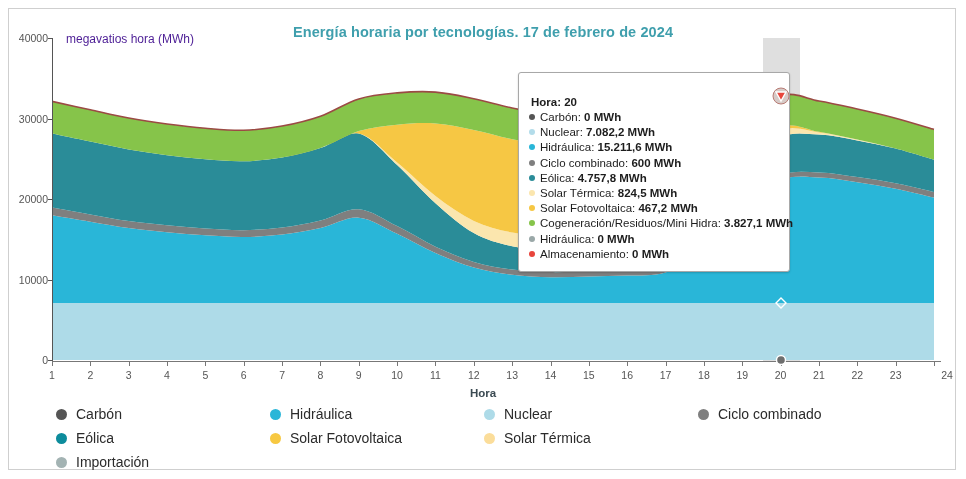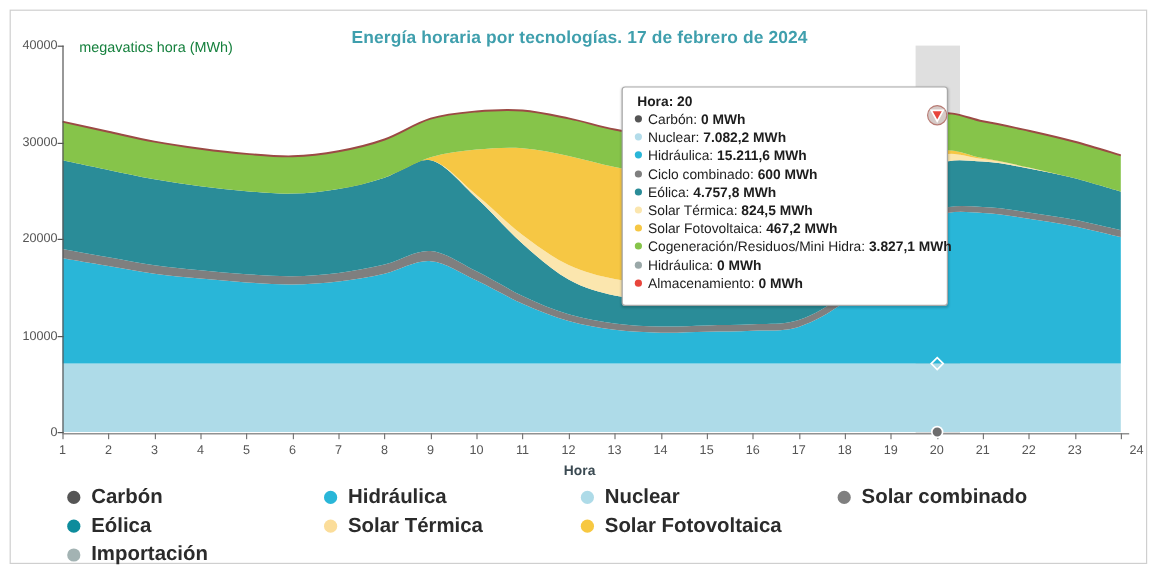--- a/index.html
+++ b/index.html
@@ -1,48 +1,48 @@
 <!DOCTYPE html>
 <html><head>
 <meta charset="utf-8">
 <style>
   html,body{margin:0;padding:0;background:#fff;}
   body{font-family:"Liberation Sans", sans-serif;}
   #frame{position:relative;width:966px;height:479px;background:#ffffff;overflow:hidden;}
   #card{position:absolute;left:8px;top:8px;width:948px;height:462px;border:1px solid #cfcfcf;background:#fff;box-sizing:border-box;}
   #title{position:absolute;left:0;top:24px;width:966px;text-align:center;
     font-size:14.5px;font-weight:bold;color:#3f9fad;letter-spacing:.1px;}
-  #yunits{position:absolute;left:66px;top:32px;font-size:12px;color:#15803d;}
+  #yunits{position:absolute;left:66px;top:32px;font-size:12px;color:#4c1d95;}
   #xlabel{position:absolute;left:0;top:387px;width:966px;text-align:center;font-size:11.5px;color:#3b4a52;font-weight:bold;}
   
   #plot{position:absolute;left:52px;top:38px;width:888px;height:322px;}
   #plotsvg{position:absolute;left:0;top:0;}
   
   .ytick{position:absolute;right:0;transform:translateY(-50%);font-size:10.5px;color:#555;text-align:right;width:46px;}
   #yaxis{position:absolute;left:0px;top:38px;width:48px;height:322px;}
   .ytickmark{position:absolute;left:48px;width:5px;height:1px;background:#555;}
   #axisline{position:absolute;left:52px;top:38px;width:1px;height:323px;background:#555;}
   #xaxisline{position:absolute;left:52px;top:361px;width:889px;height:1px;background:#777;}
   .xtickmark{position:absolute;top:361px;width:1px;height:5px;background:#777;}
   .xtick{position:absolute;top:369px;transform:translateX(-50%);font-size:10.5px;color:#555;}
   
   #hoverband{position:absolute;left:773px;top:38px;width:37px;height:323px;background:#d9d9d9;opacity:.85;}
   
   #tooltip{position:absolute;left:518px;top:72px;width:272px;background:#fff;border:1px solid #a8a8a8;
-    border-radius:3px;padding:6px 10px 9px 10px;box-sizing:border-box;box-shadow:0 1px 2px rgba(0,0,0,.18);}
+    border-radius:3px;padding:23px 10px 9px 10px;box-sizing:border-box;box-shadow:0 1px 2px rgba(0,0,0,.18);}
   #tooltip .tt-hora{font-size:11.5px;font-weight:bold;color:#1d1d1d;margin:0 0 2px 2px;}
   .tt-row{font-size:11.5px;color:#1d1d1d;line-height:15.2px;white-space:nowrap;}
   .tt-row .dot{display:inline-block;width:6px;height:6px;border-radius:50%;margin-right:5px;vertical-align:1px;}
   .tt-row .lbl{font-weight:normal;}
   .tt-row .val{font-weight:bold;}
   
   #legend{position:absolute;left:56px;top:402px;width:900px;}
   .lg-item{display:flex;align-items:center;height:24px;}
   .lg-dot{width:11px;height:11px;border-radius:50%;margin-right:9px;flex:none;}
-  .lg-label{font-size:17px;color:#2b2b2b;font-weight:bold;white-space:nowrap;}
+  .lg-label{font-size:14px;color:#2b2b2b;font-weight:normal;white-space:nowrap;}
   #legend .lg-row{display:flex;}
   #legend .lg-col{width:214px;}
   #legend .lg-col.wide{width:250px;}
 </style>
 </head>
 <body>
 
 <div id="frame">
   <div id="card"></div>
 
@@ -113,41 +113,41 @@
         </div>
         <div class="lg-col">
           <div class="lg-item">
             <span class="lg-dot" style="background: rgb(174, 219, 232);"></span>
             <span class="lg-label">Nuclear</span>
           </div>
         </div>
         <div class="lg-col wide">
           <div class="lg-item">
             <span class="lg-dot" style="background: rgb(127, 127, 127);"></span>
-            <span class="lg-label">Solar combinado</span>
+            <span class="lg-label">Ciclo combinado</span>
           </div>
         </div>
       </div>
       <div class="lg-row">
         <div class="lg-col">
           <div class="lg-item">
             <span class="lg-dot" style="background: rgb(13, 140, 156);"></span>
             <span class="lg-label">Eólica</span>
           </div>
         </div>
         <div class="lg-col">
           <div class="lg-item">
+            <span class="lg-dot" style="background: rgb(247, 200, 65);"></span>
+            <span class="lg-label">Solar Fotovoltaica</span>
+          </div>
+        </div>
+        <div class="lg-col">
+          <div class="lg-item">
             <span class="lg-dot" style="background: rgb(251, 221, 154);"></span>
             <span class="lg-label">Solar Térmica</span>
-          </div>
-        </div>
-        <div class="lg-col">
-          <div class="lg-item">
-            <span class="lg-dot" style="background: rgb(247, 200, 65);"></span>
-            <span class="lg-label">Solar Fotovoltaica</span>
           </div>
         </div>
       </div>
       <div class="lg-row">
         <div class="lg-col">
           <div class="lg-item">
             <span class="lg-dot" style="background: rgb(163, 179, 179);"></span>
             <span class="lg-label">Importación</span>
           </div>
         </div>

